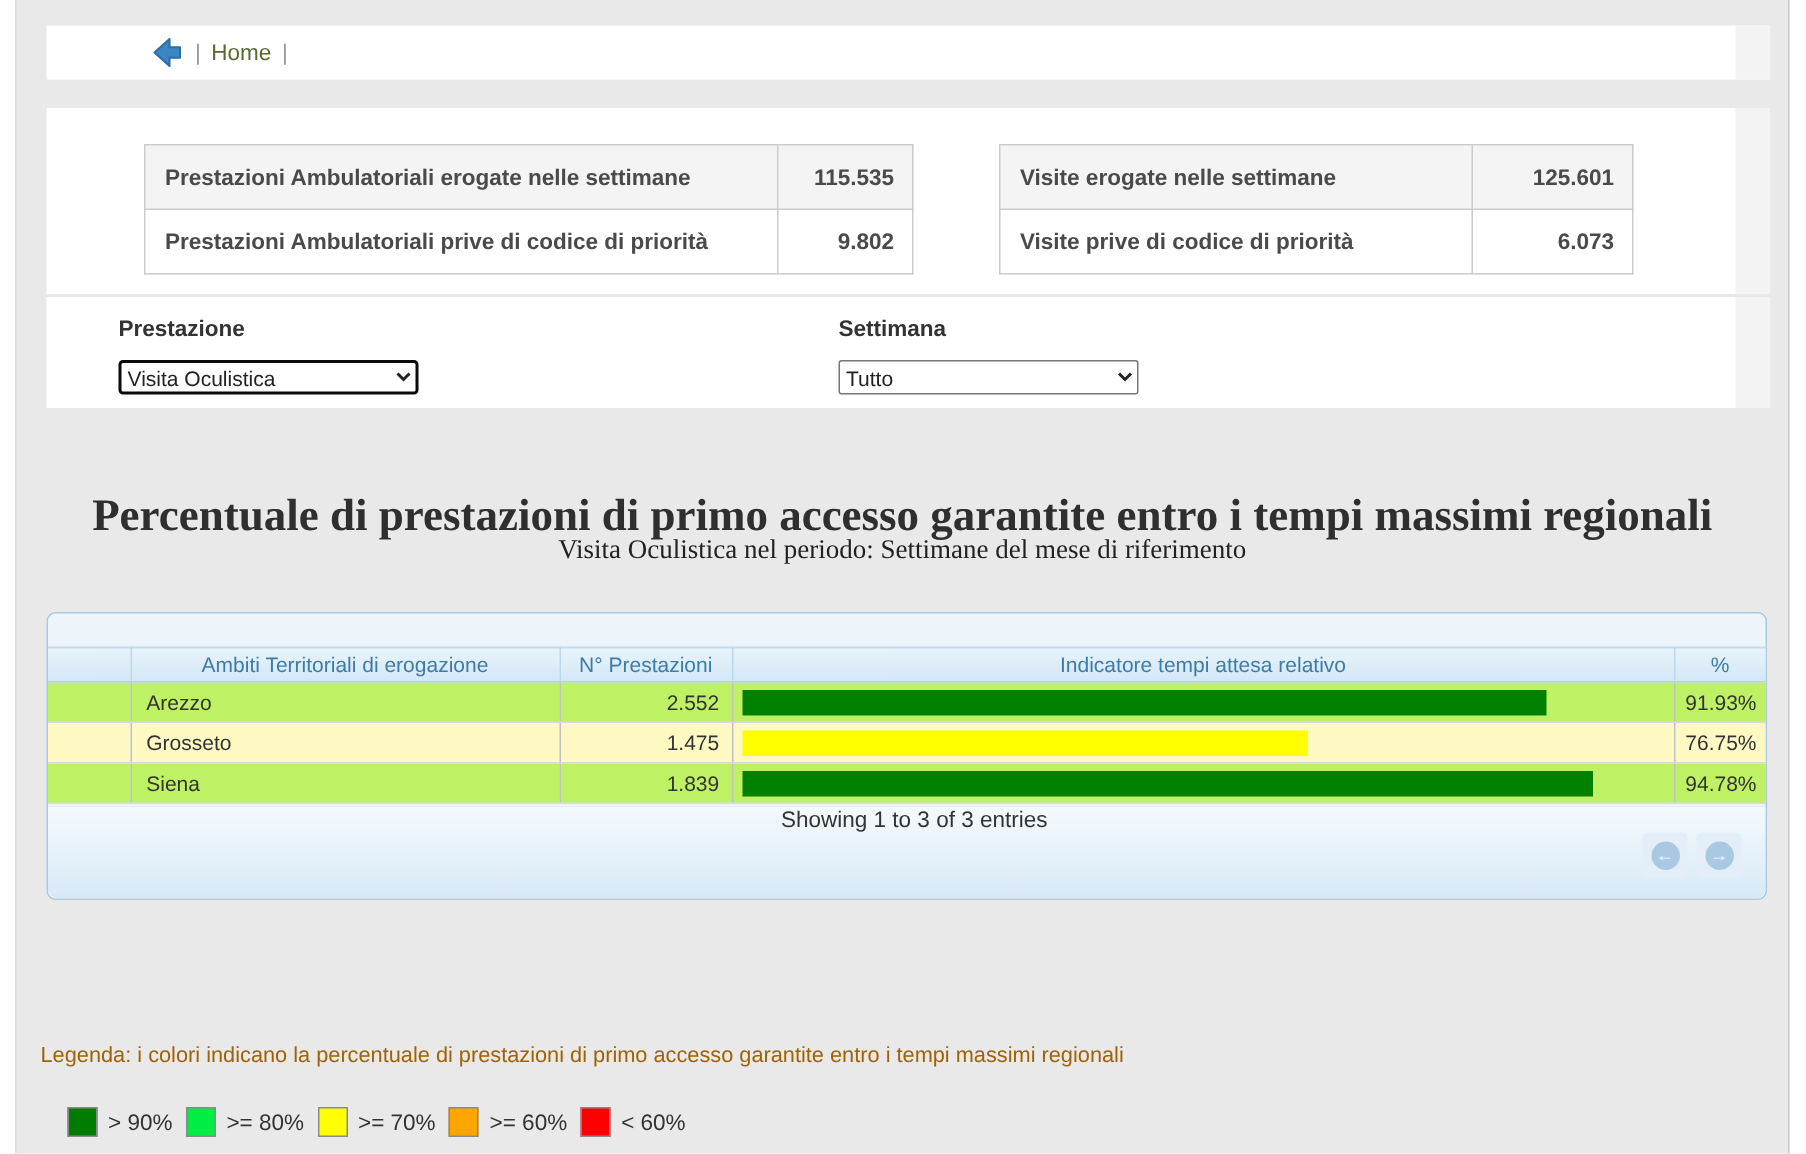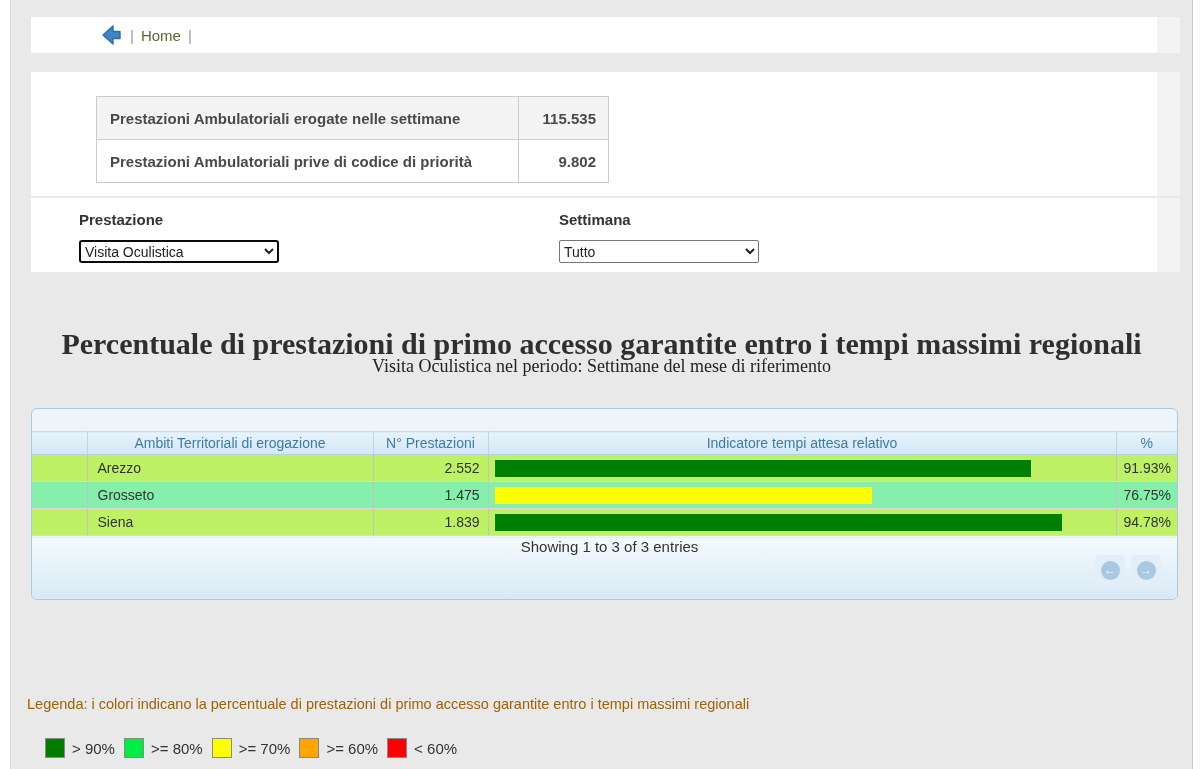--- a/index.html
+++ b/index.html
@@ -43,21 +43,21 @@
            background:#edf5fb; border:1px solid #aac9e1; border-radius:6px; }
   .grid { position:absolute; top:22px; left:0; width:100%; border-collapse:collapse; table-layout:fixed; }
   .grid th { height:23px; background:linear-gradient(180deg,#e8f3fa,#d2e7f5);
              color:#3e7ca8; font-size:14px; font-weight:normal; text-align:center;
              border-top:1px solid #c2dbee; border-bottom:1px solid #b4d1e7; border-right:1px solid #bdd7ea; }
   .grid th:last-child { border-right:none; }
   .grid td { height:27px; font-size:14px; color:#333;
              border-right:1px solid #c2c2c2; border-bottom:1px solid #d9d9d9; }
   .grid td:last-child { border-right:none; }
   .grid tr.odd td { background:#bef264; }
-  .grid tr.even td { background:#86efac; }
+  .grid tr.even td { background:#fef9c3; }
   .cell-name { padding-left:10px; }
   .cell-num  { text-align:right; padding-right:8px; }
   .cell-pct  { text-align:right; padding-right:6px; }
   .cell-bar  { padding:0 6px; }
   .bar { height:17px; }
 
   .panel-footer { position:absolute; left:0; right:0; bottom:0; height:62px;
                   background:linear-gradient(180deg,#f4fafd 0%,#d8e9f6 100%);
                   border-top:1px solid #e6eef5; border-radius:0 0 6px 6px;
                   display:flex; align-items:center;flex-direction:column; }
@@ -93,20 +93,32 @@
   <div class="card stats-card">
     <table class="stat-table left">
       <tbody>
           <tr>
         <td class="lbl">Prestazioni Ambulatoriali erogate nelle settimane</td>
         <td class="val">115.535</td>
       </tr>
       <tr>
         <td class="lbl">Prestazioni Ambulatoriali prive di codice di priorità</td>
         <td class="val">9.802</td>
+      </tr>
+    </tbody>
+      </table>
+    <table class="stat-table right">
+      <tbody>
+          <tr>
+        <td class="lbl">Visite erogate nelle settimane</td>
+        <td class="val">125.601</td>
+      </tr>
+      <tr>
+        <td class="lbl">Visite prive di codice di priorità</td>
+        <td class="val">6.073</td>
       </tr>
     </tbody>
       </table>
   </div>
 
   <div class="card filter-card">
     <div class="filter-label fl1">Prestazione</div>
     <select class="filter-select fs1">
       <option>Visita Oculistica</option>
     </select>

